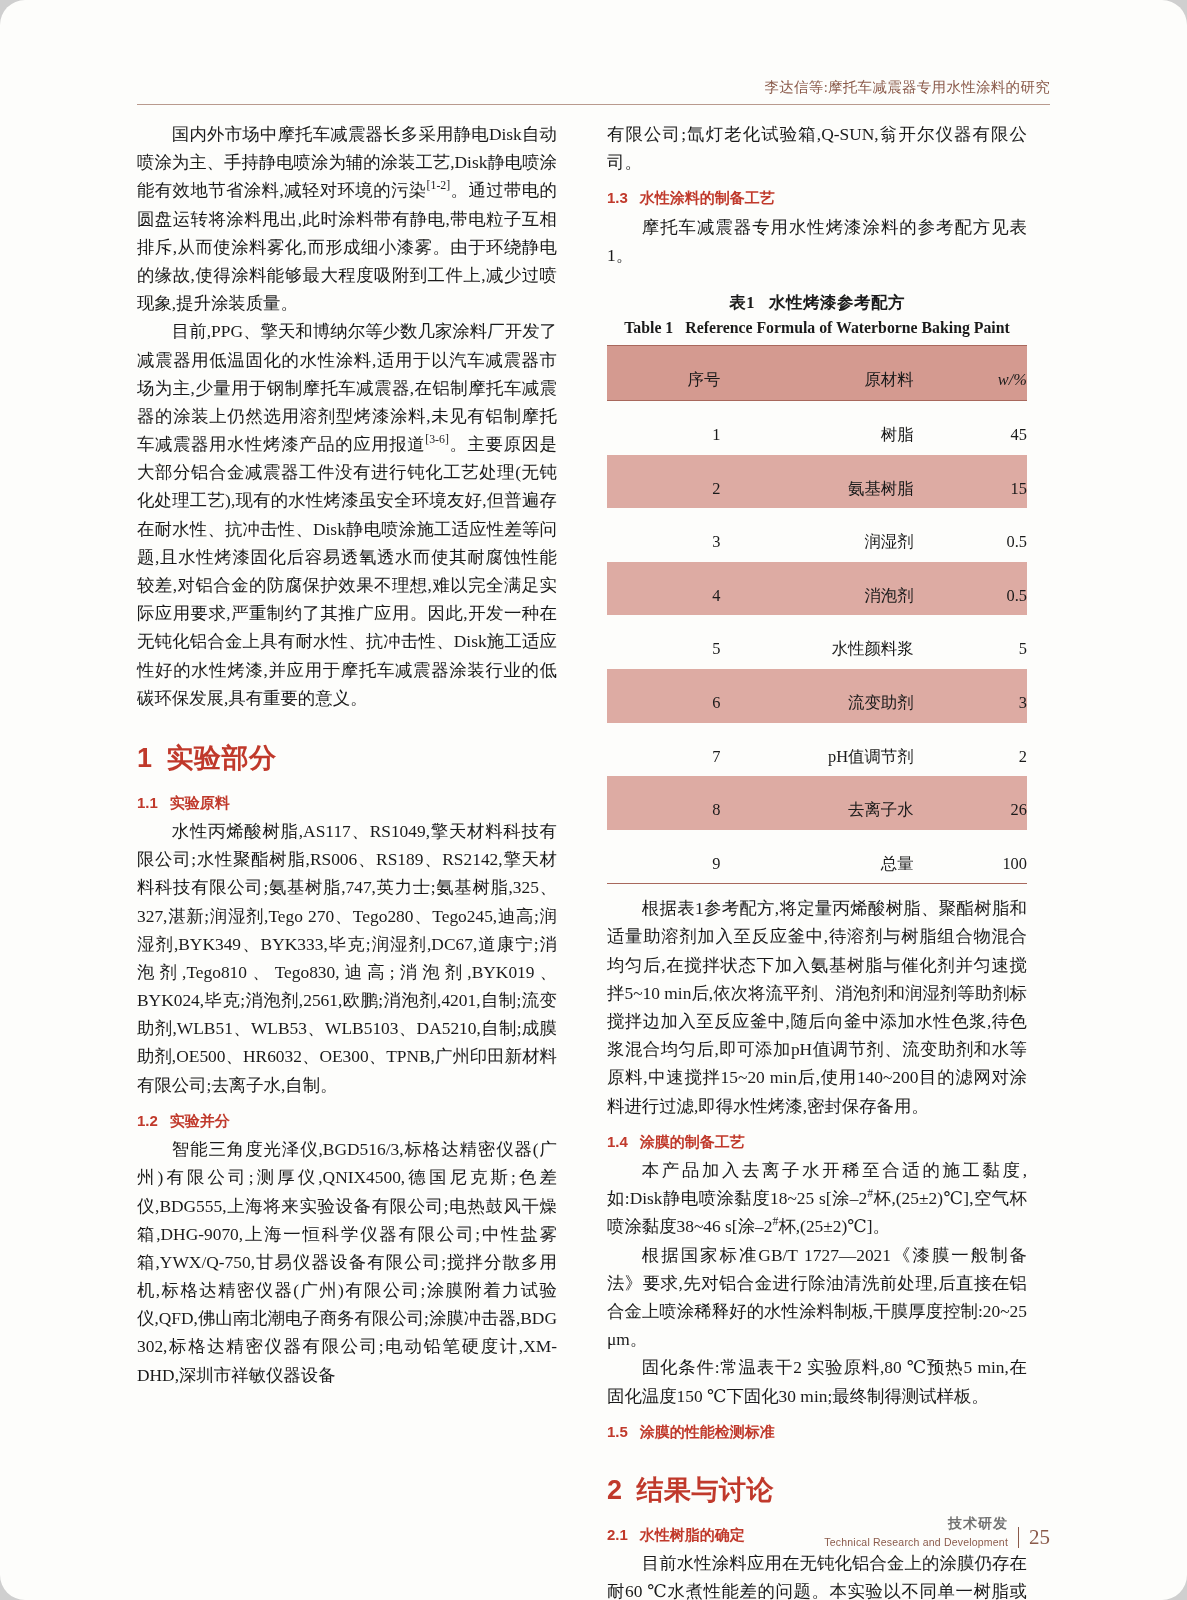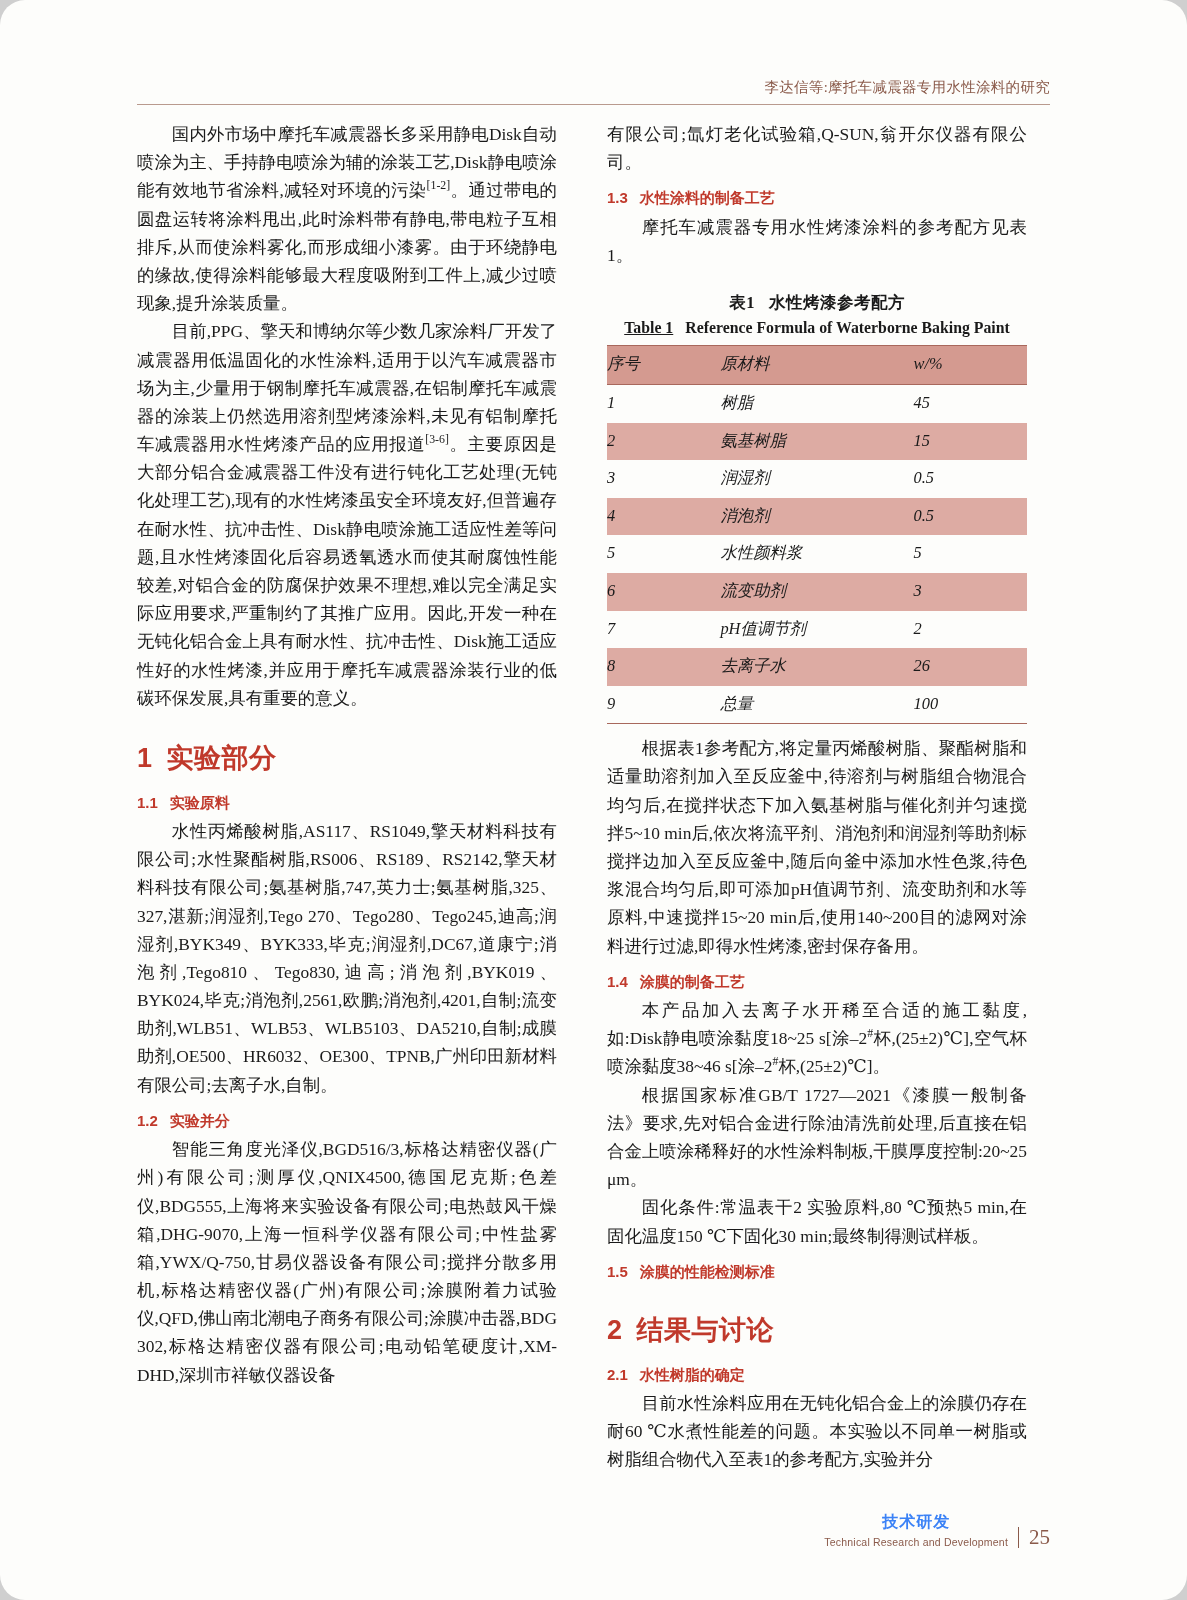--- a/index.html
+++ b/index.html
@@ -92,33 +92,32 @@
     font-weight: bold;
     line-height: 1.5;
     margin-bottom: 2px;
   }
   .tbl-cap .cn { letter-spacing: 0.5px; }
   .tbl-cap .en {
     font-size: 15.8px;
     font-weight: bold;
   }
   .tbl-cap .cn .lbl { margin-right: 14px; }
-  .tbl-cap .en .lbl { margin-right: 12px; text-decoration: underline; }
+  .tbl-cap .en .lbl { margin-right: 12px; }
 
   table.data {
     border-collapse: collapse;
     width: 100%;
     font-size: 16.4px;
     margin-top: 6px;
   }
   table.data th, table.data td {
-    padding: 5px 0 6px 0;
-    text-align: left;
+    padding: 21px 0 6px 0;
+    text-align: right;
     border: none;
-    font-style: italic;
   }
   table.data thead tr {
     background: #d49a90;
   }
   table.data thead th {
     font-weight: normal;
     border-top: 1.6px solid #a8685c;
     border-bottom: 1.2px solid #a8685c;
   }
   table.data tbody tr.alt { background: #ddaba3; }
@@ -135,26 +134,25 @@
     right: 137px;
     text-align: right;
   }
   .footer-inner {
     display: flex;
     align-items: flex-end;
     justify-content: flex-end;
   }
   .footer-labels { text-align: right; padding-right: 10px; }
   .footer-cn {
-    font-size: 16px;
-    color: #3b82f6;
+    font-size: 14px;
+    color: #737373;
     font-weight: bold;
     letter-spacing: 1px;
     font-family: "Liberation Sans", sans-serif;
-    text-align: center;
   }
   .footer-en {
     font-size: 10.5px;
     color: #8a5a4a;
     letter-spacing: 0.2px;
     font-family: "Liberation Sans", sans-serif;
     margin-top: 3px;
   }
   .footer-pageno {
     font-size: 21px;

